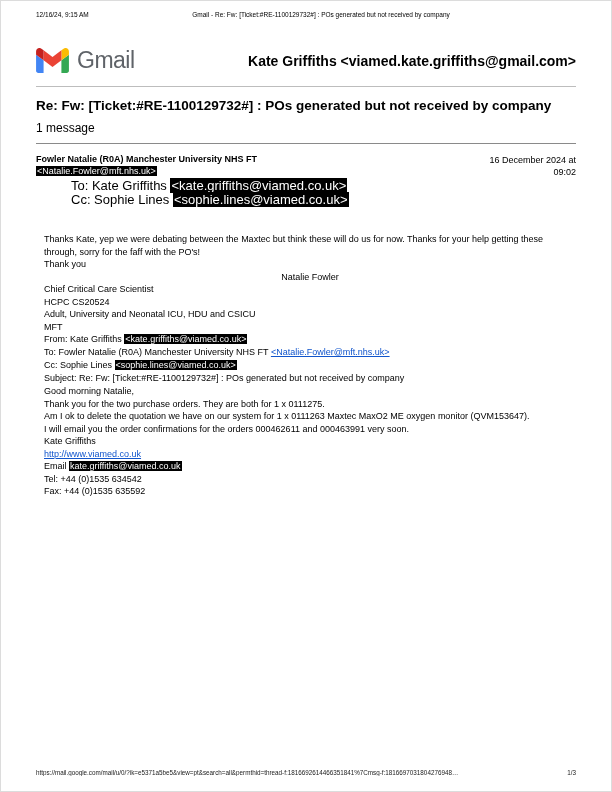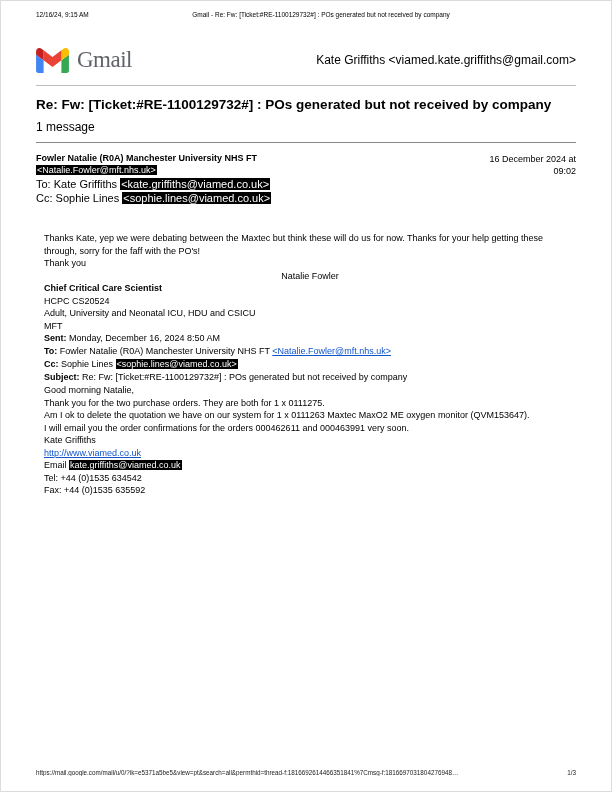--- a/index.html
+++ b/index.html
@@ -17,47 +17,47 @@
     margin-top:10px; display:flex; align-items:flex-start;
     font-size:6.5px; line-height:8px; color:#000;
   }
   .print-header .ts { width:90px; }
   .print-header .ttl { flex:1; text-align:center; }
   .print-header .sp { width:60px; }
   
   .brand-row {
     margin-top:28px; display:flex; justify-content:space-between; align-items:center;
   }
-  .logo { display:flex; align-items:center;font-family:Liberation Serif, serif; }
+  .logo { display:flex; align-items:center; }
   .logo svg { width:33px; height:25px; display:block; }
   .logo .logo-text {
     font-size:23px; color:#5f6368; margin-left:8px; letter-spacing:-0.5px;
   }
-  .account { font-size:12px; font-weight:normal; }
+  .account { font-size:14px; font-weight:bold; }
   hr.rule { border:none; margin:0; }
   hr.r1 { border-top:1px solid #bdbdbd; margin-top:12px; }
   hr.r2 { border-top:1px solid #8a8a8a; margin-top:8px; }
   .subject {
     margin:10px 0 0 0; font-size:13.5px; font-weight:bold;
     line-height:17px; max-width:520px;
   }
   .msg-count { margin-top:7px; font-size:12px; }
   
   .msg-header { margin-top:10px; display:flex; justify-content:space-between; }
   .hdr-left { font-size:9px; line-height:11px; }
   .hdr-name { font-weight:bold; }
   .hdr-email { margin-top:1px; }
-  .hdr-to, .hdr-cc { font-size:11px; margin-top:3px; }
+  .hdr-to, .hdr-cc { font-size:13px; margin-top:3px;margin-left:35px; }
   .hdr-date { width:92px; text-align:right; font-size:9px; line-height:12px;margin-left:35px; }
   .hl { background:#000000; color:#ffffff; padding:0 1px; }
   .link { color:#1155cc; text-decoration:underline; }
   
   .mail-body { margin-left:8px; margin-top:28px; font-size:9px; line-height:12.5px; }
   .mail-body p { margin:0; }
-  .b { font-weight:bold; }
+  .b { font-weight:normal; }
   .g-std  { margin-bottom:15px; }
   .g-intro{ margin-bottom:22px; }
   .g-big  { margin-bottom:32px; }
   .g-sig1 { margin-bottom:18px;text-align:center; }
   .g-sig2 { margin-bottom:16px; }
   .g-quote{ margin-bottom:34px; }
   .g-subj { margin-bottom:18px; }
   .g-kg   { margin-bottom:14px; }
   .qline { line-height:13px; }
   
@@ -114,21 +114,21 @@
 
   <div class="mail-body">
     <p class="g-intro">Thanks Kate, yep we were debating between the Maxtec but think these will do us for now. Thanks for your help getting these through, sorry for the faff with the PO's!</p>
     <p class="g-big">Thank you</p>
     <p class="g-sig1">Natalie Fowler</p>
     <p class="b g-sig2">Chief Critical Care Scientist</p>
     <p>HCPC CS20524</p>
     <p>Adult, University and Neonatal ICU, HDU and CSICU</p>
     <p class="g-quote">MFT</p>
 
-    <p class="qline"><span class="b">Sent:</span><span> Monday, December 16, 2024 8:50 AM</span></p>
+    <p class="qline"><span class="b">From:</span><span> Kate Griffiths </span><span class="hl">&lt;kate.griffiths@viamed.co.uk&gt;</span></p>
     <p class="qline"><span class="b">To:</span><span> Fowler Natalie (R0A) Manchester University NHS FT </span><span class="link">&lt;Natalie.Fowler@mft.nhs.uk&gt;</span></p>
     <p class="qline"><span class="b">Cc:</span><span> Sophie Lines </span><span class="hl">&lt;sophie.lines@viamed.co.uk&gt;</span></p>
     <p class="qline g-subj"><span class="b">Subject:</span><span> Re: Fw: [Ticket:#RE-1100129732#] : POs generated but not received by company</span></p>
 
     <p class="g-std">Good morning Natalie,</p>
     <p class="g-std">Thank you for the two purchase orders.  They are both for 1 x  0111275.</p>
     <p class="g-std">Am I ok to delete the quotation we have on our system for 1 x  0111263 Maxtec MaxO2 ME oxygen monitor (QVM153647).</p>
     <p class="g-std">I will email you the order confirmations for the orders 000462611 and 000463991 very soon.</p>
     <p class="g-kg">Kate Griffiths</p>
 

